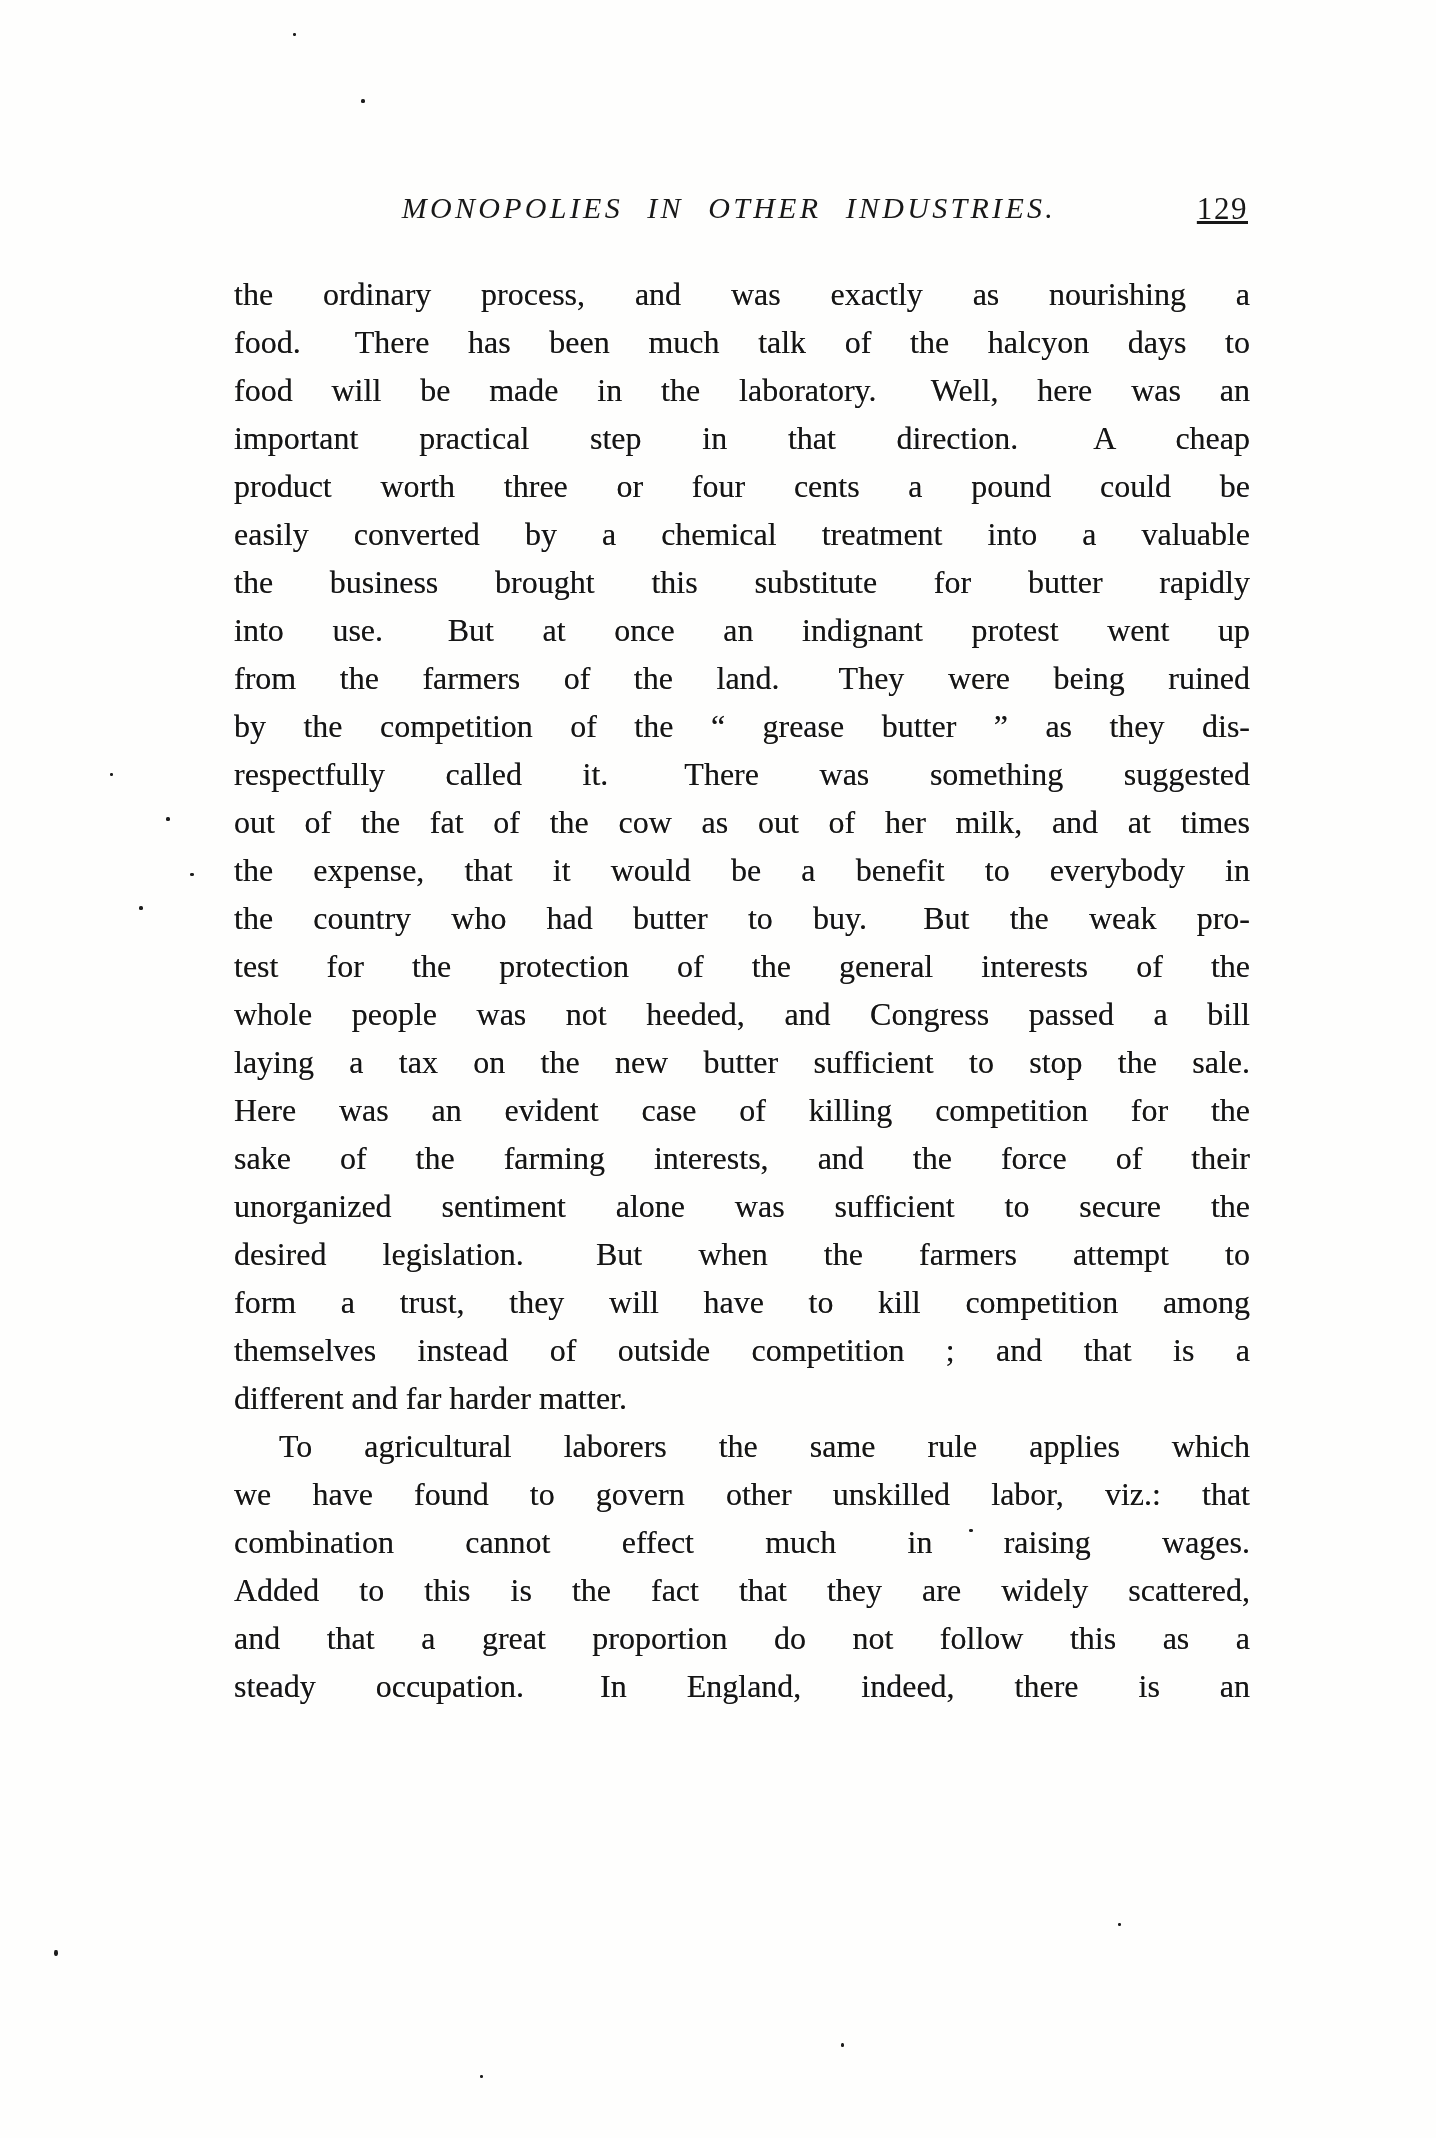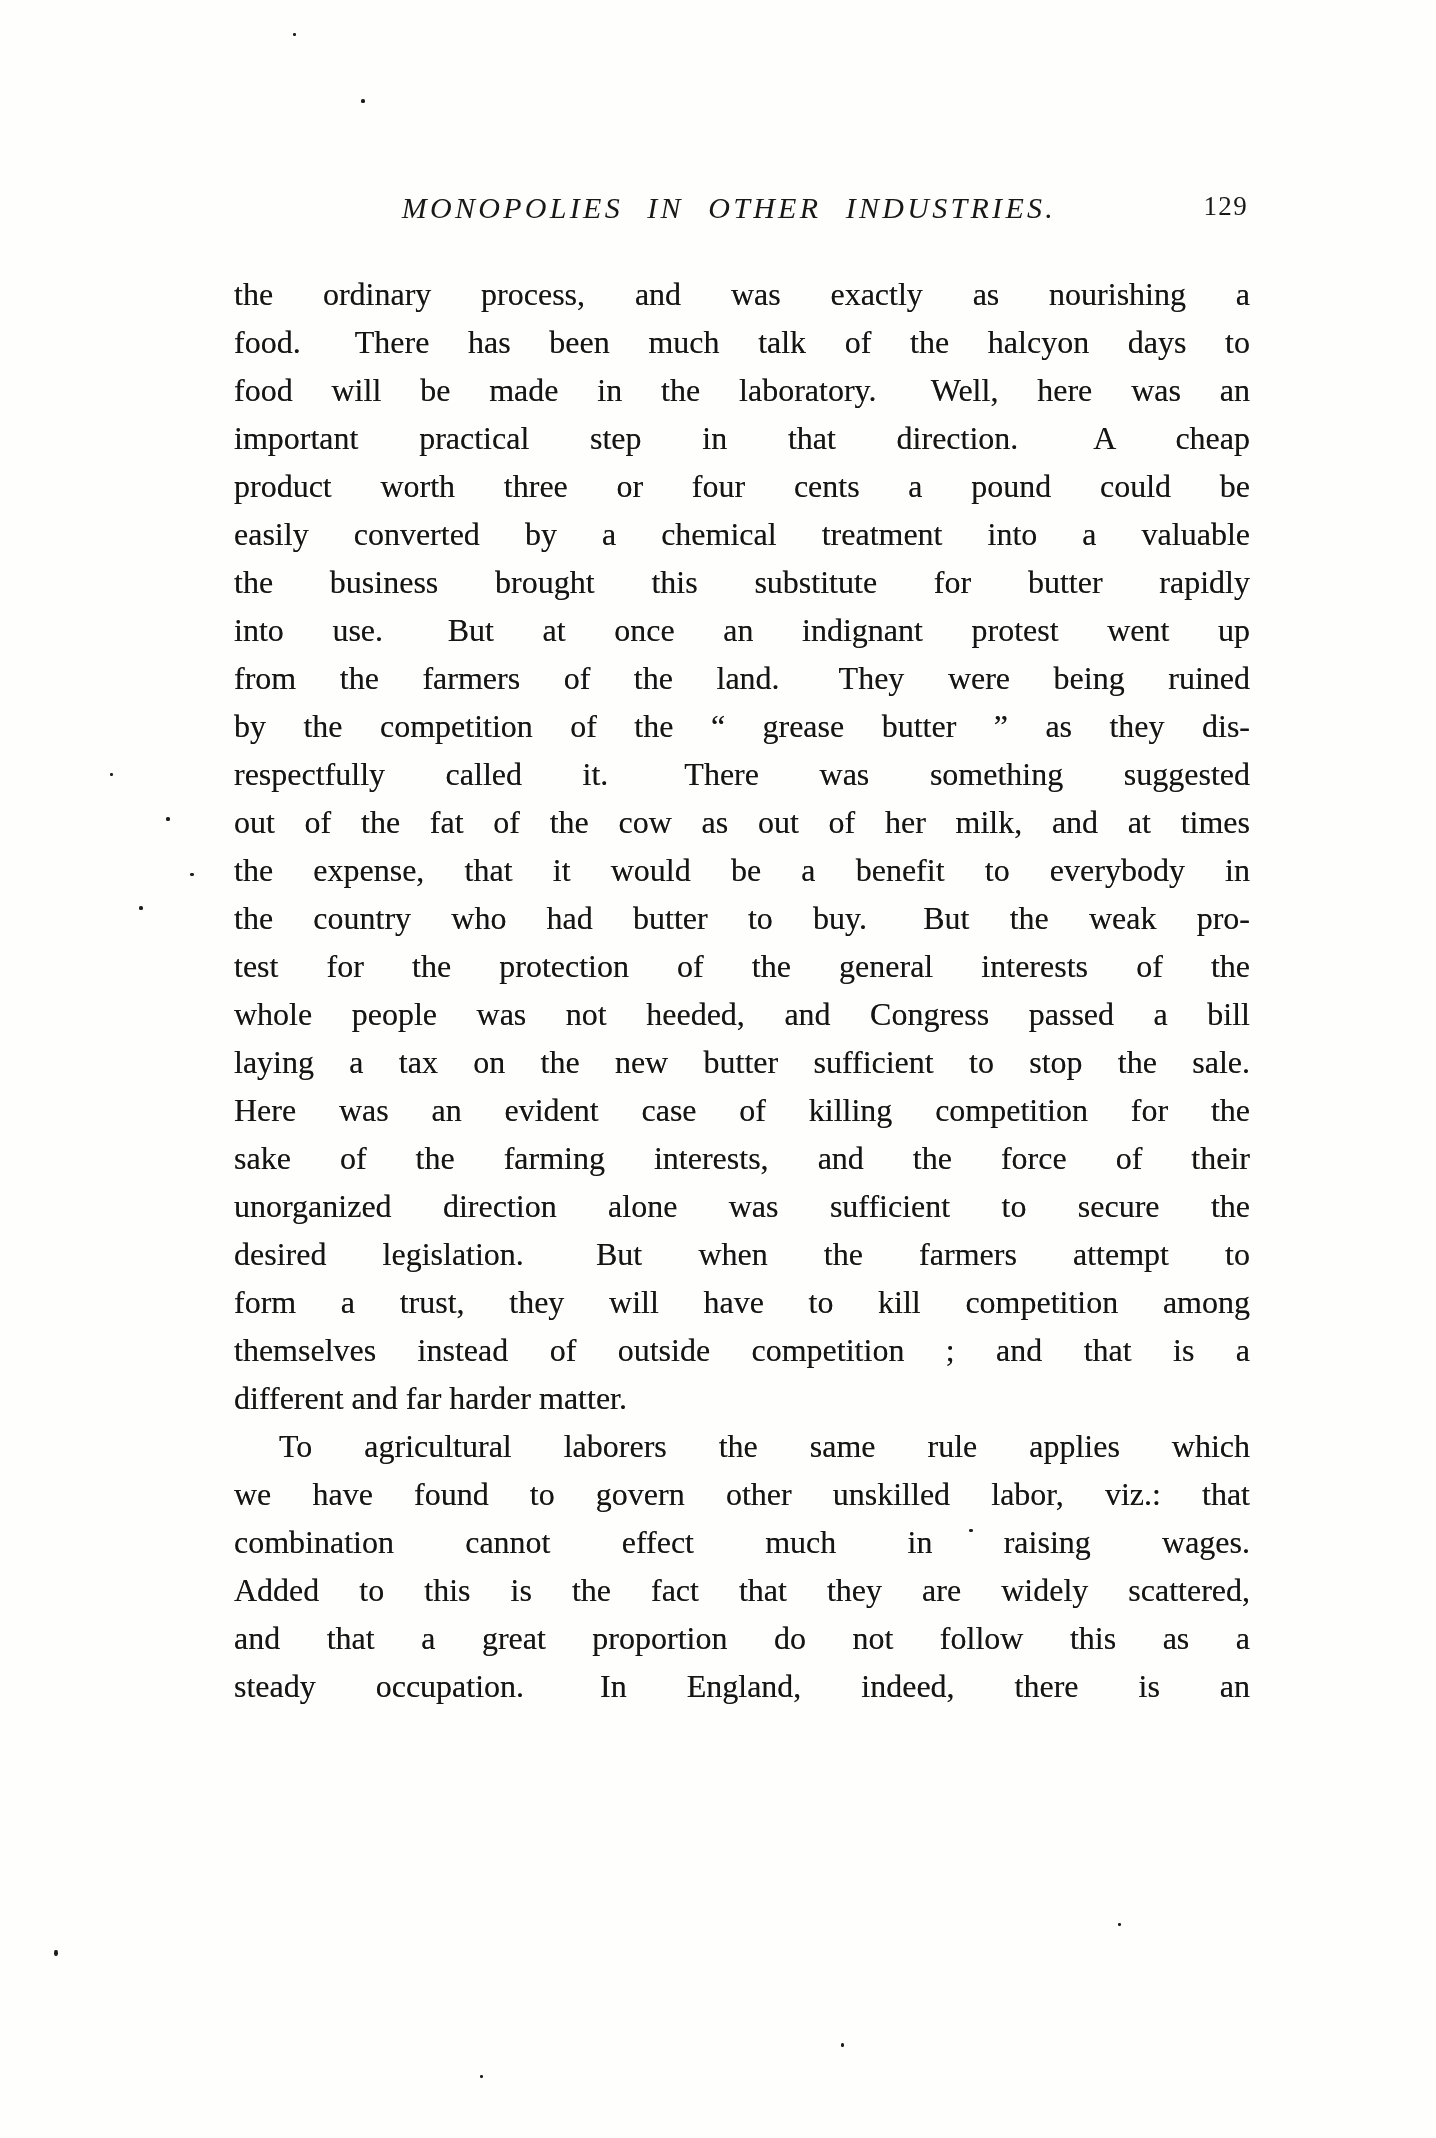--- a/index.html
+++ b/index.html
@@ -35,23 +35,24 @@
     font-size: 30px;
     letter-spacing: 0.11em;
     word-spacing: 0.45em;
     white-space: nowrap;
     color: #181818;
   }
   .page-number {
     position: absolute;
     right: 2px;
     top: 0;
-    font-size: 27px;
+    font-size: 31px;
     letter-spacing: 0.05em;
     color: #181818;
+    text-decoration: underline;
   }
   
   .body-text {
     position: absolute;
     left: 234px;
     top: 270px;
     width: 1016px;
   }
   .paragraph { margin: 0; padding: 0; }
   .line {
@@ -96,21 +97,21 @@
         <div class="line">by the competition of the “ grease butter ” as they dis-</div>
         <div class="line">respectfully called it.  There was something suggested</div>
         <div class="line">out of the fat of the cow as out of her milk, and at times</div>
         <div class="line">the expense, that it would be a benefit to everybody in</div>
         <div class="line">the country who had butter to buy.  But the weak pro-</div>
         <div class="line">test for the protection of the general interests of the</div>
         <div class="line">whole people was not heeded, and Congress passed a bill</div>
         <div class="line">laying a tax on the new butter sufficient to stop the sale.</div>
         <div class="line">Here was an evident case of killing competition for the</div>
         <div class="line">sake of the farming interests, and the force of their</div>
-        <div class="line">unorganized direction alone was sufficient to secure the</div>
+        <div class="line">unorganized sentiment alone was sufficient to secure the</div>
         <div class="line">desired legislation.  But when the farmers attempt to</div>
         <div class="line">form a trust, they will have to kill competition among</div>
         <div class="line">themselves instead of outside competition ; and that is a</div>
         <div class="line flush">different and far harder matter.</div>
       </div>
       <div class="paragraph">
         <div class="line indent">To agricultural laborers the same rule applies which</div>
         <div class="line">we have found to govern other unskilled labor, viz.: that</div>
         <div class="line">combination cannot effect much in raising wages.</div>
         <div class="line">Added to this is the fact that they are widely scattered,</div>

